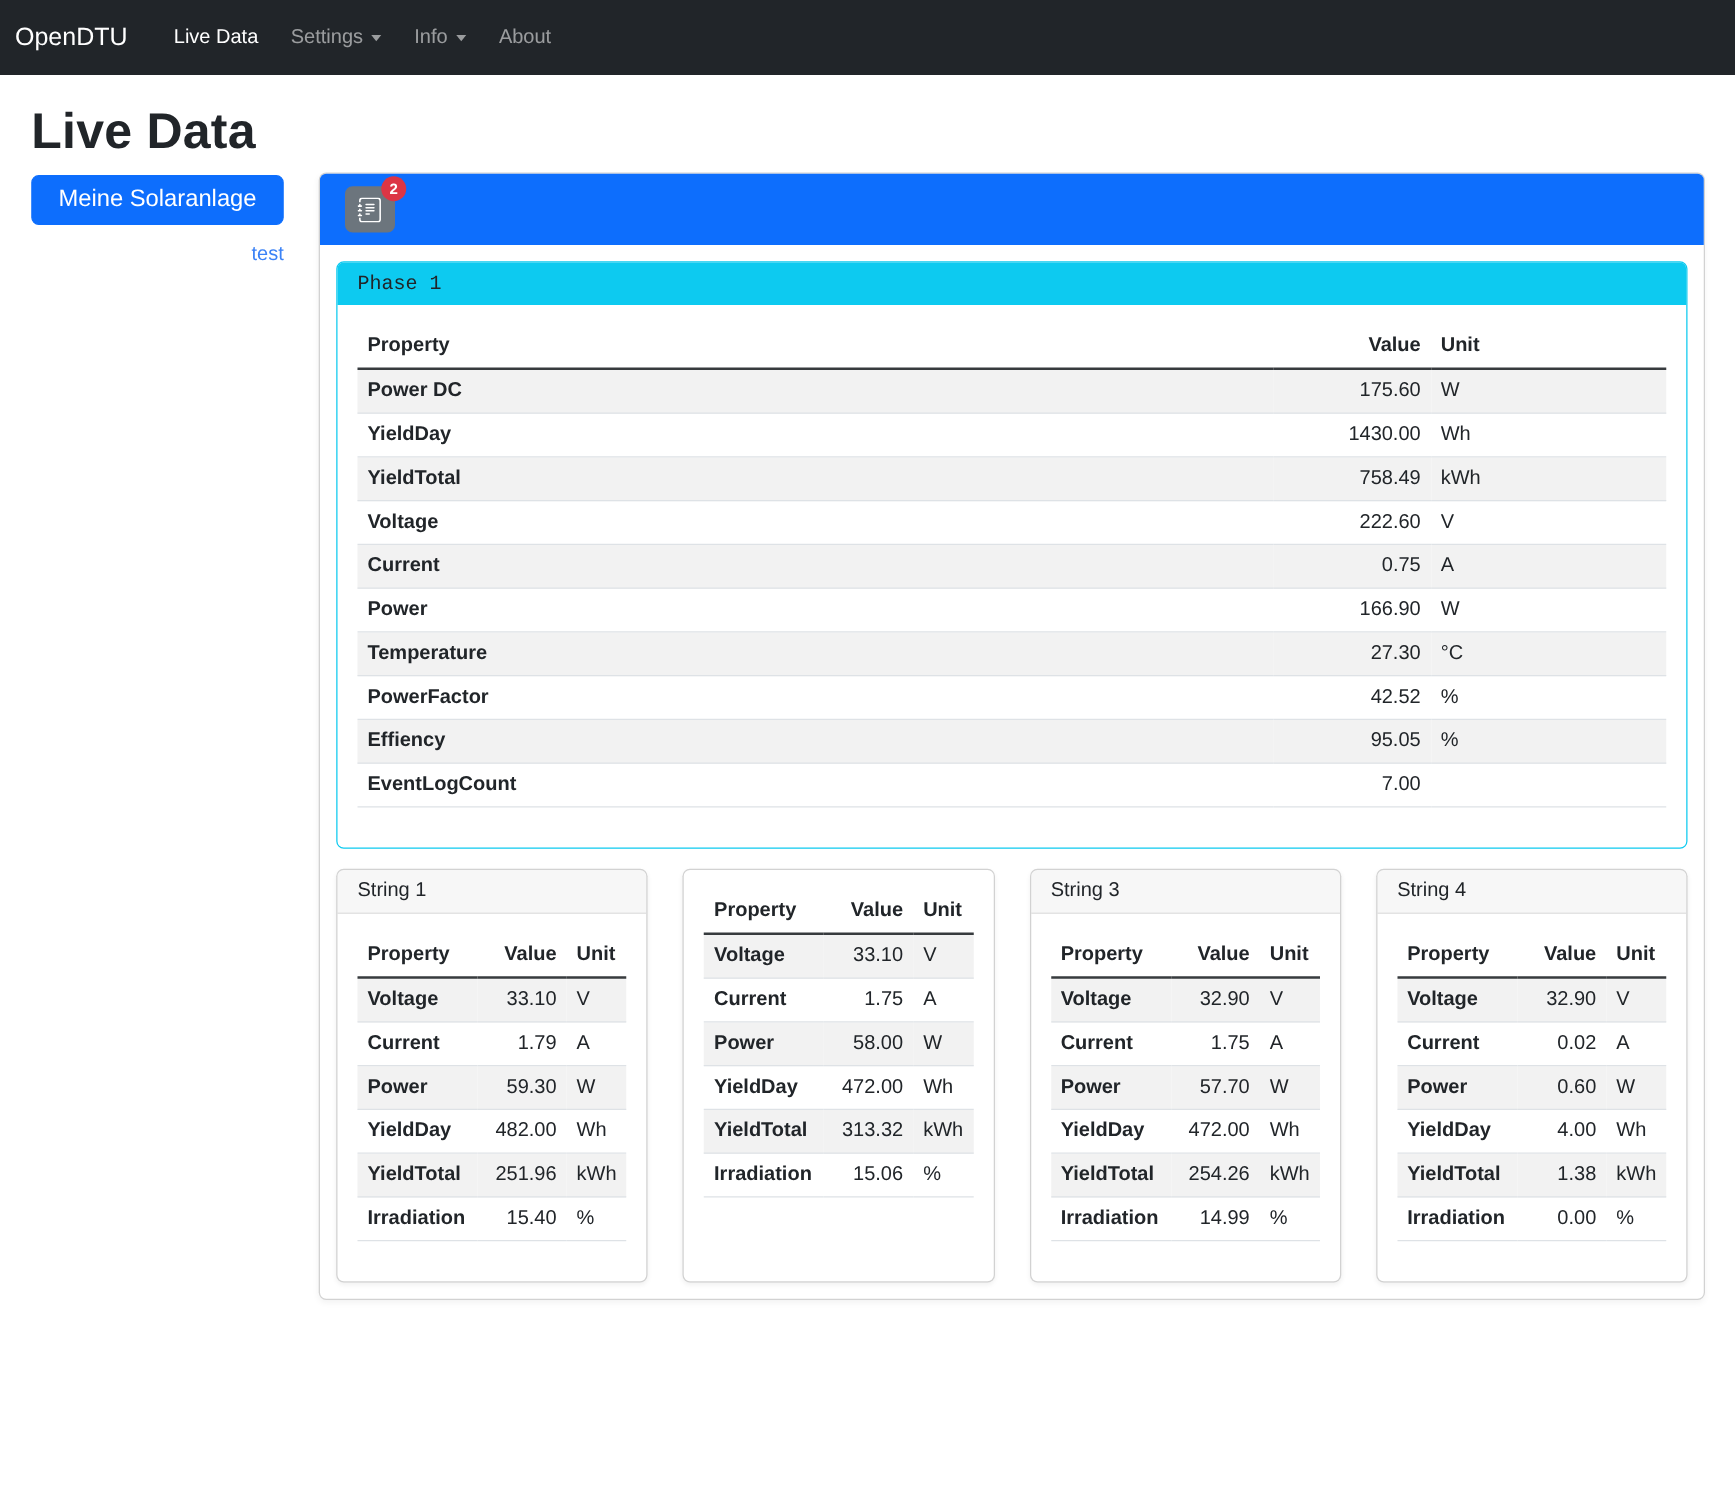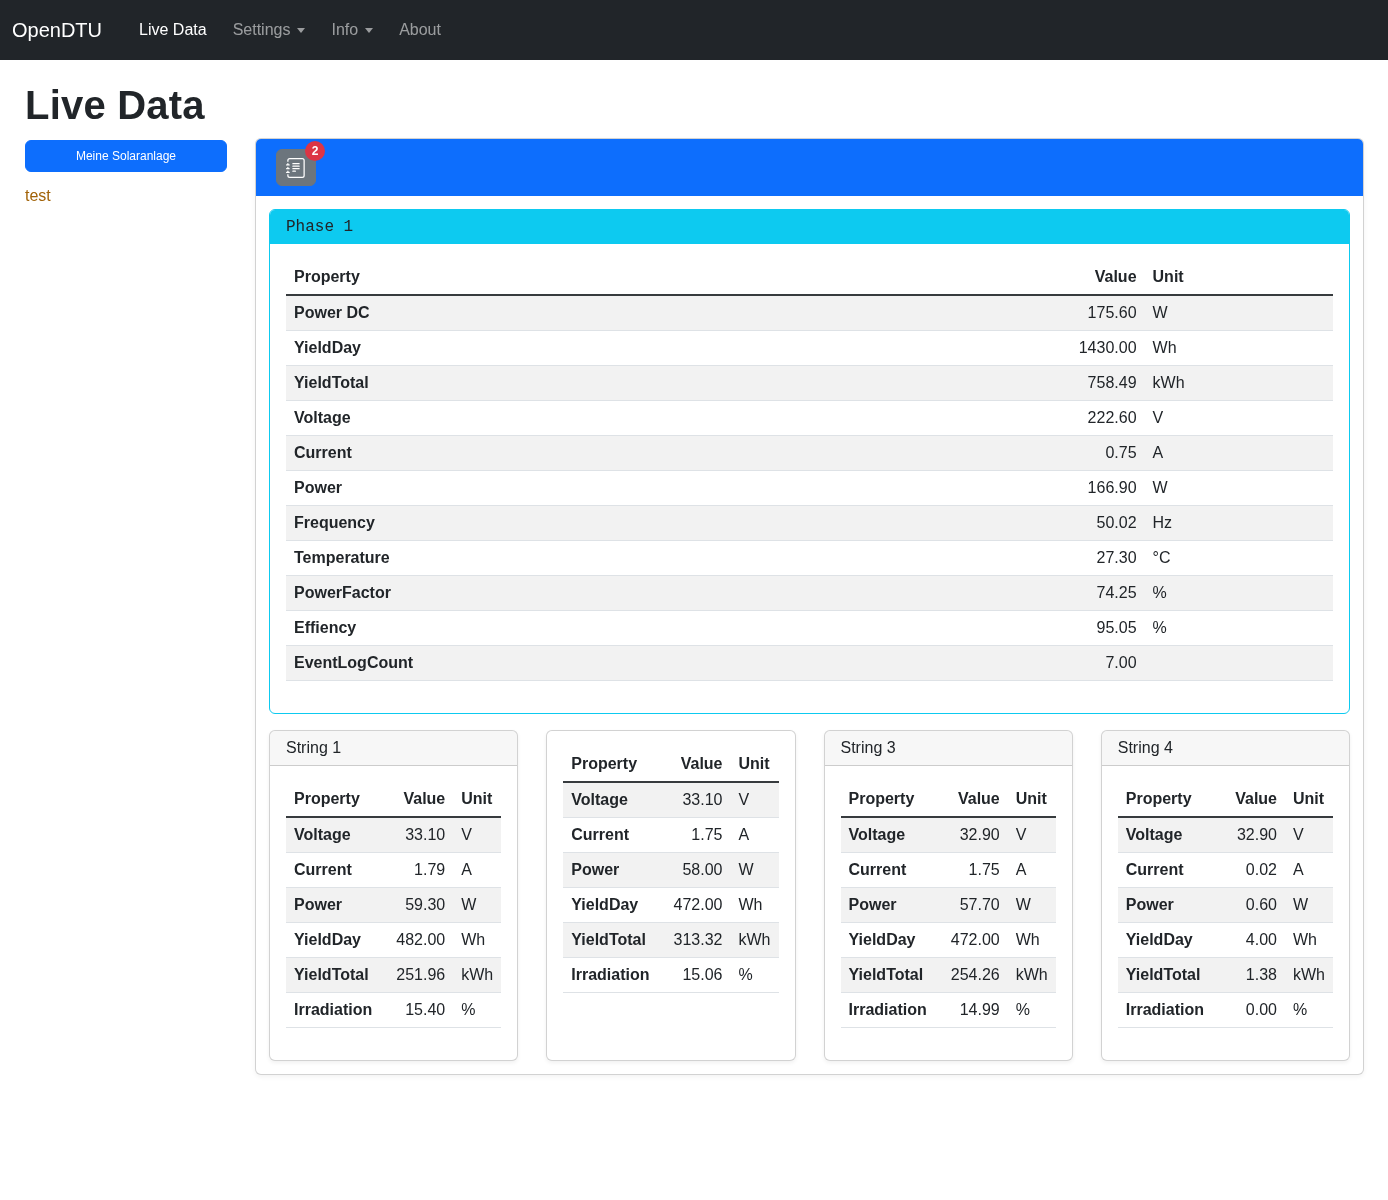--- a/index.html
+++ b/index.html
@@ -52,30 +52,30 @@
 
   
   .sidebar { width: 202px; flex-shrink: 0; padding-top: 2px; }
   .btn-inverter {
     display: block;
     width: 100%;
     background: #0d6efd;
     color: #fff;
     border: 1px solid #0d6efd;
     border-radius: 6px;
-    font-size: 12px;
+    font-size: 19px;
     font-family: inherit;
     padding: 8px 10px;
     cursor: pointer;
   }
   .sidebar-link {
     display: block;
-    text-align: left;
+    text-align: right;
     margin-top: 15px;
-    color: #a16207;
+    color: #3b82f6;
     text-decoration: none;
     cursor: pointer;
   }
 
   
   .inverter-card {
     flex: 1;
     border: 1px solid rgba(0,0,0,0.175);
     border-radius: 6px;
     background: #fff;
@@ -263,35 +263,30 @@
                     <td class="val">0.75</td>
                     <td class="unit">A</td>
                   </tr>
 
                   <tr>
                     <th>Power</th>
                     <td class="val">166.90</td>
                     <td class="unit">W</td>
                   </tr>
 
-                  <tr>
-                    <th>Frequency</th>
-                    <td class="val">50.02</td>
-                    <td class="unit">Hz</td>
-                  </tr>
 
                   <tr>
                     <th>Temperature</th>
                     <td class="val">27.30</td>
                     <td class="unit">°C</td>
                   </tr>
 
                   <tr>
                     <th>PowerFactor</th>
-                    <td class="val">74.25</td>
+                    <td class="val">42.52</td>
                     <td class="unit">%</td>
                   </tr>
 
                   <tr>
                     <th>Effiency</th>
                     <td class="val">95.05</td>
                     <td class="unit">%</td>
                   </tr>
 
                   <tr>

